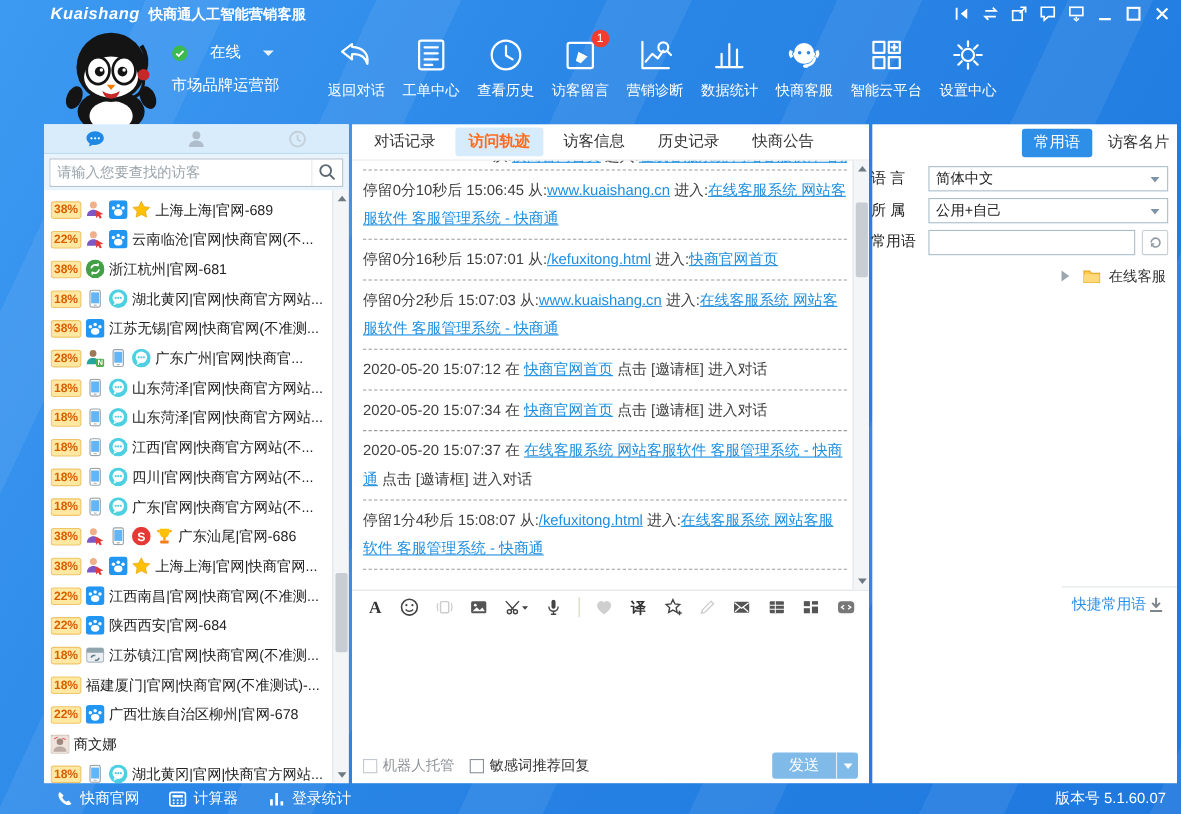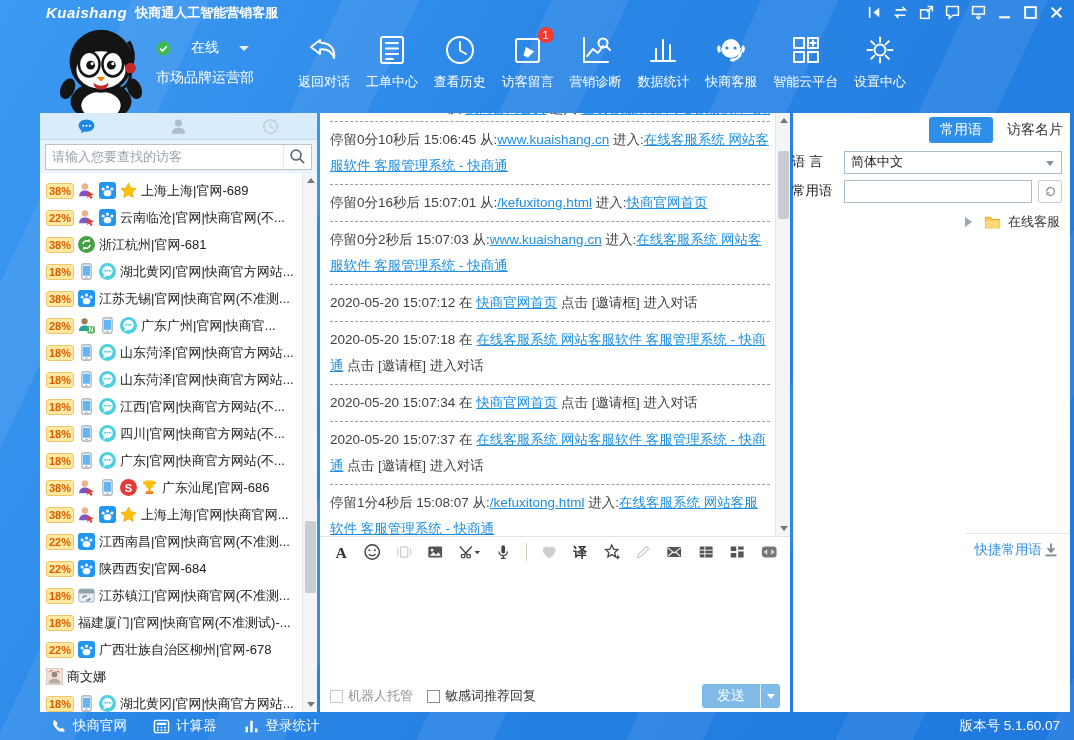--- a/index.html
+++ b/index.html
@@ -685,29 +685,35 @@
             </span>
           <span class="sthumb" style="top:348px;height:72px;"></span>
           <span class="sarrow down">
               <i class="tri-dn"></i>
             </span>
         </div>
       </div>
     </div>
 
     <div class="panel main">
+      <div class="main-tabs" id="maintabs">
+          <span class="mtab">对话记录</span>
+          <span class="mtab active">访问轨迹</span>
+          <span class="mtab">访客信息</span>
+          <span class="mtab">历史记录</span>
+          <span class="mtab">快商公告</span>
+        </div>
       <div class="log" id="trail">
         <div class="entry clipped">
             <span class="line"><span>从:</span><a class="lnk">快商官网首页</a><span> 进入:</span><a class="lnk">在线客服系统 网站客服软件 客服管理系统 - 快商通</a></span>
           </div>
           <div class="entry"><span class="line"><span>停留0分10秒后 15:06:45 从:</span><a class="lnk">www.kuaishang.cn</a><span> 进入:</span><a class="lnk">在线客服系统 网站客服软件 客服管理系统 - 快商通</a></span></div>
           <div class="entry"><span class="line"><span>停留0分16秒后 15:07:01 从:</span><a class="lnk">/kefuxitong.html</a><span> 进入:</span><a class="lnk">快商官网首页</a></span></div>
           <div class="entry"><span class="line"><span>停留0分2秒后 15:07:03 从:</span><a class="lnk">www.kuaishang.cn</a><span> 进入:</span><a class="lnk">在线客服系统 网站客服软件 客服管理系统 - 快商通</a></span></div>
           <div class="entry"><span class="line"><span>2020-05-20 15:07:12 在 </span><a class="lnk">快商官网首页</a><span> 点击 [邀请框] 进入对话</span></span></div>
-          <div class="entry"><span class="line"><span>2020-05-20 15:07:18 在 </span><a class="lnk">在线客服系统 网站客服软件 客服管理系统 - 快商通</a><span> 点击 [邀请框] 进入对话</span></span></div>
           <div class="entry"><span class="line"><span>2020-05-20 15:07:34 在 </span><a class="lnk">快商官网首页</a><span> 点击 [邀请框] 进入对话</span></span></div>
           <div class="entry"><span class="line"><span>2020-05-20 15:07:37 在 </span><a class="lnk">在线客服系统 网站客服软件 客服管理系统 - 快商通</a><span> 点击 [邀请框] 进入对话</span></span></div>
           <div class="entry"><span class="line"><span>停留1分4秒后 15:08:07 从:</span><a class="lnk">/kefuxitong.html</a><span> 进入:</span><a class="lnk">在线客服系统 网站客服软件 客服管理系统 - 快商通</a></span></div>
           <div class="vscroll">
           <span class="sarrow up">
               <i class="tri-up"></i>
             </span>
           <span class="sthumb" style="top:38px;height:68px;"></span>
           <span class="sarrow down">
               <i class="tri-dn"></i>
@@ -827,20 +833,26 @@
     <div class="panel rightpanel">
       <div class="rp-tabs" id="rptabs">
           <span class="rp-tab active">常用语</span>
           <span class="rp-tab">访客名片</span>
         </div>
       <div class="rp-form">
         <div class="rp-row">
           <span class="rp-label">语 言</span>
           <span class="sel">
               <span>简体中文</span>
+            </span>
+        </div>
+        <div class="rp-row">
+          <span class="rp-label">所 属</span>
+          <span class="sel">
+              <span>公用+自己</span>
             </span>
         </div>
         <div class="rp-row">
           <span class="rp-label">常用语</span>
           <input class="rp-input" type="text" value="" style="">
           <span class="rp-refresh">
             <svg width="15" height="15" viewBox="0 0 18 18">
                 <path d="M4.2 9a4.8 4.8 0 1 1 1.4 3.4" stroke="#8E9AA4" stroke-width="1.7" fill="none"></path>
                 <path d="M4 14v-4.2h4.2z" fill="#8E9AA4"></path>
               </svg>

